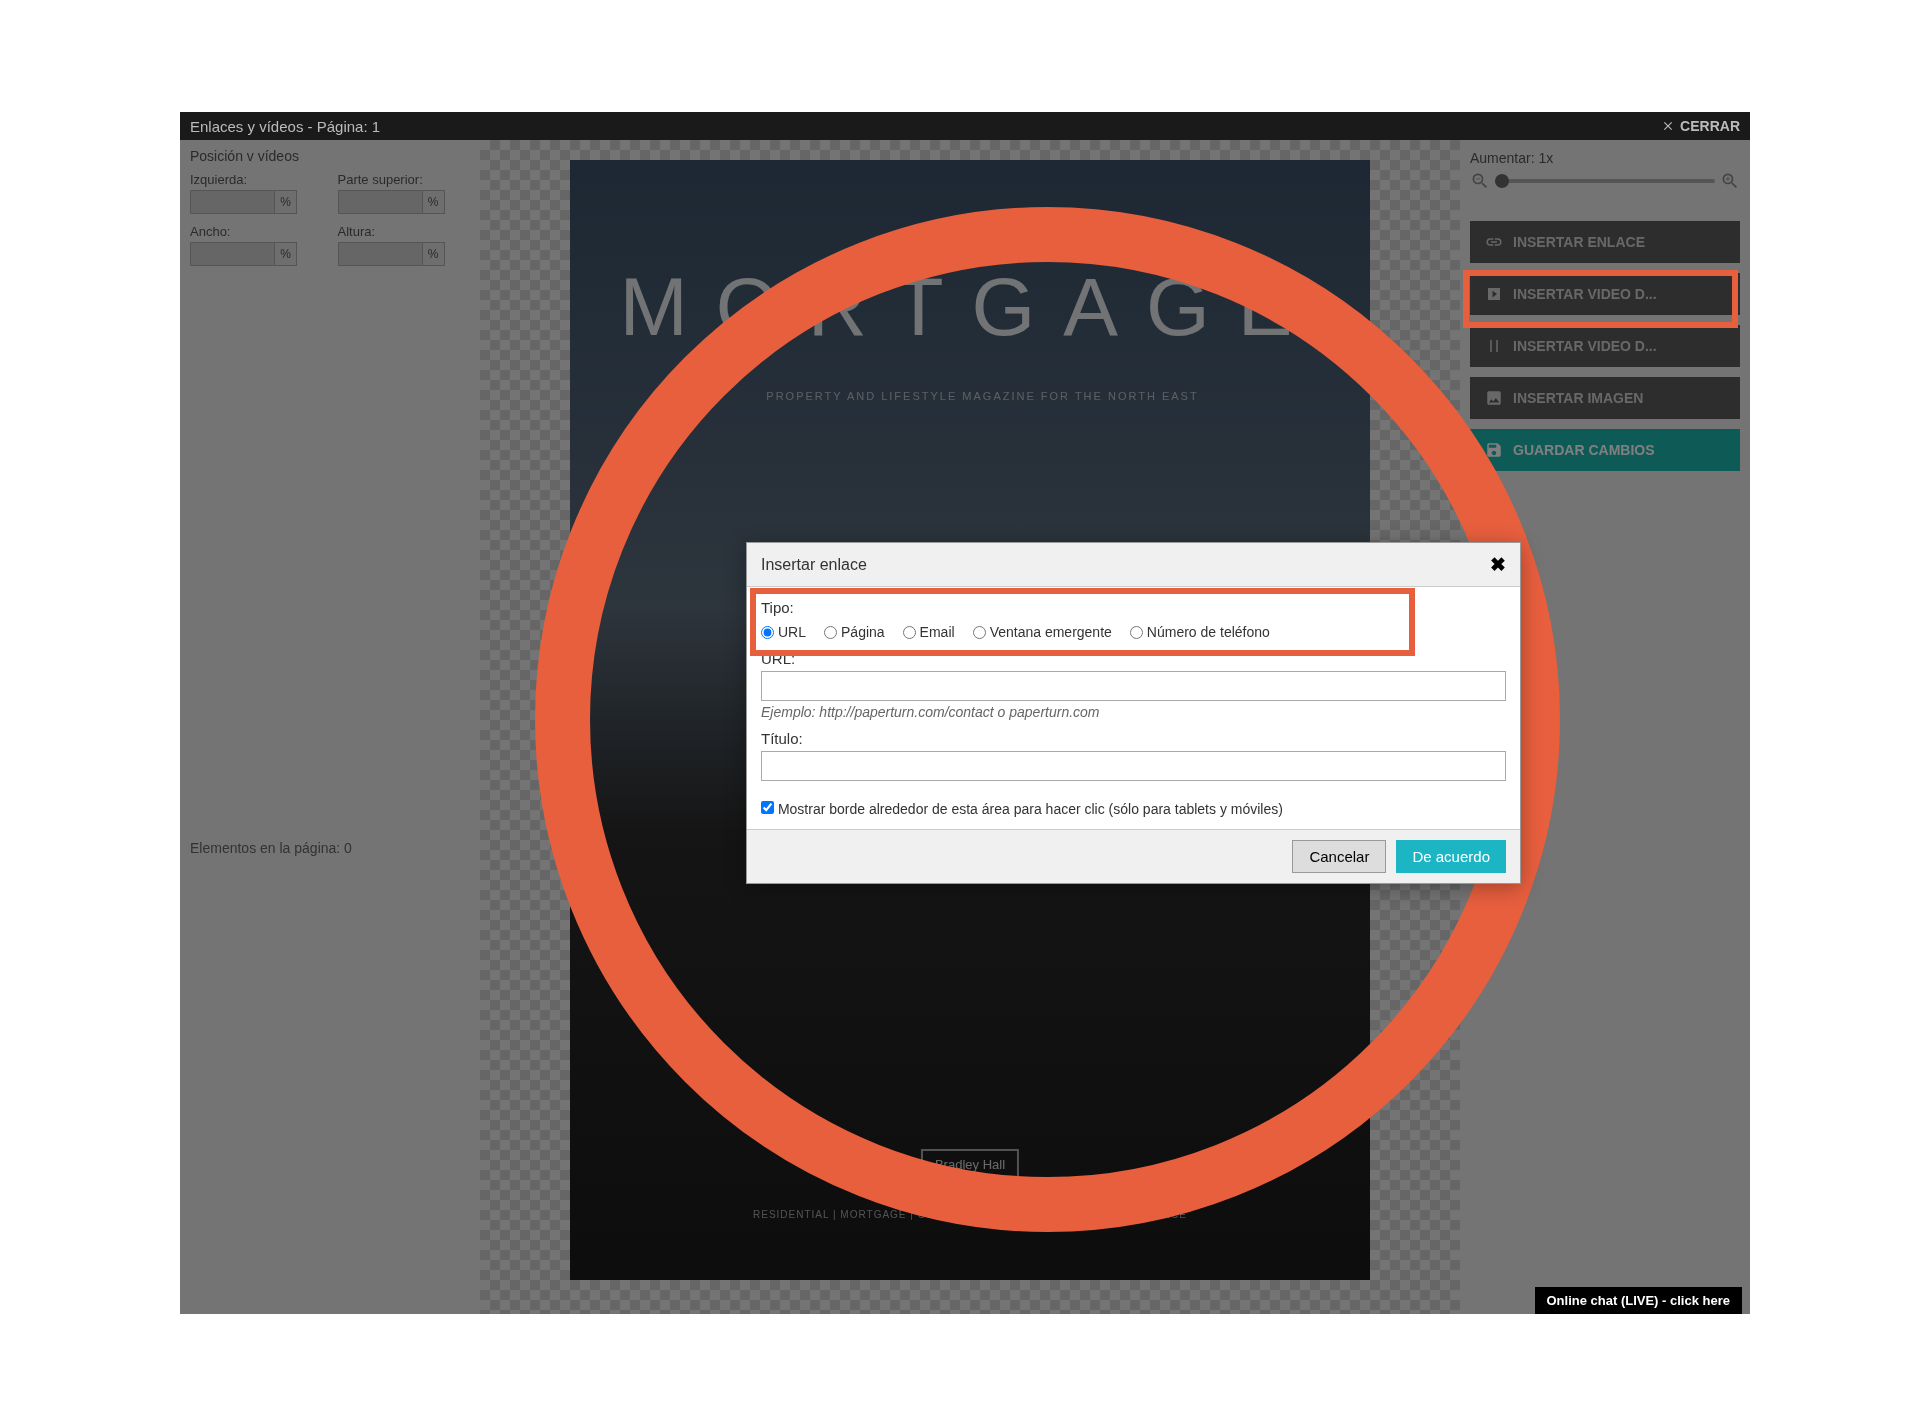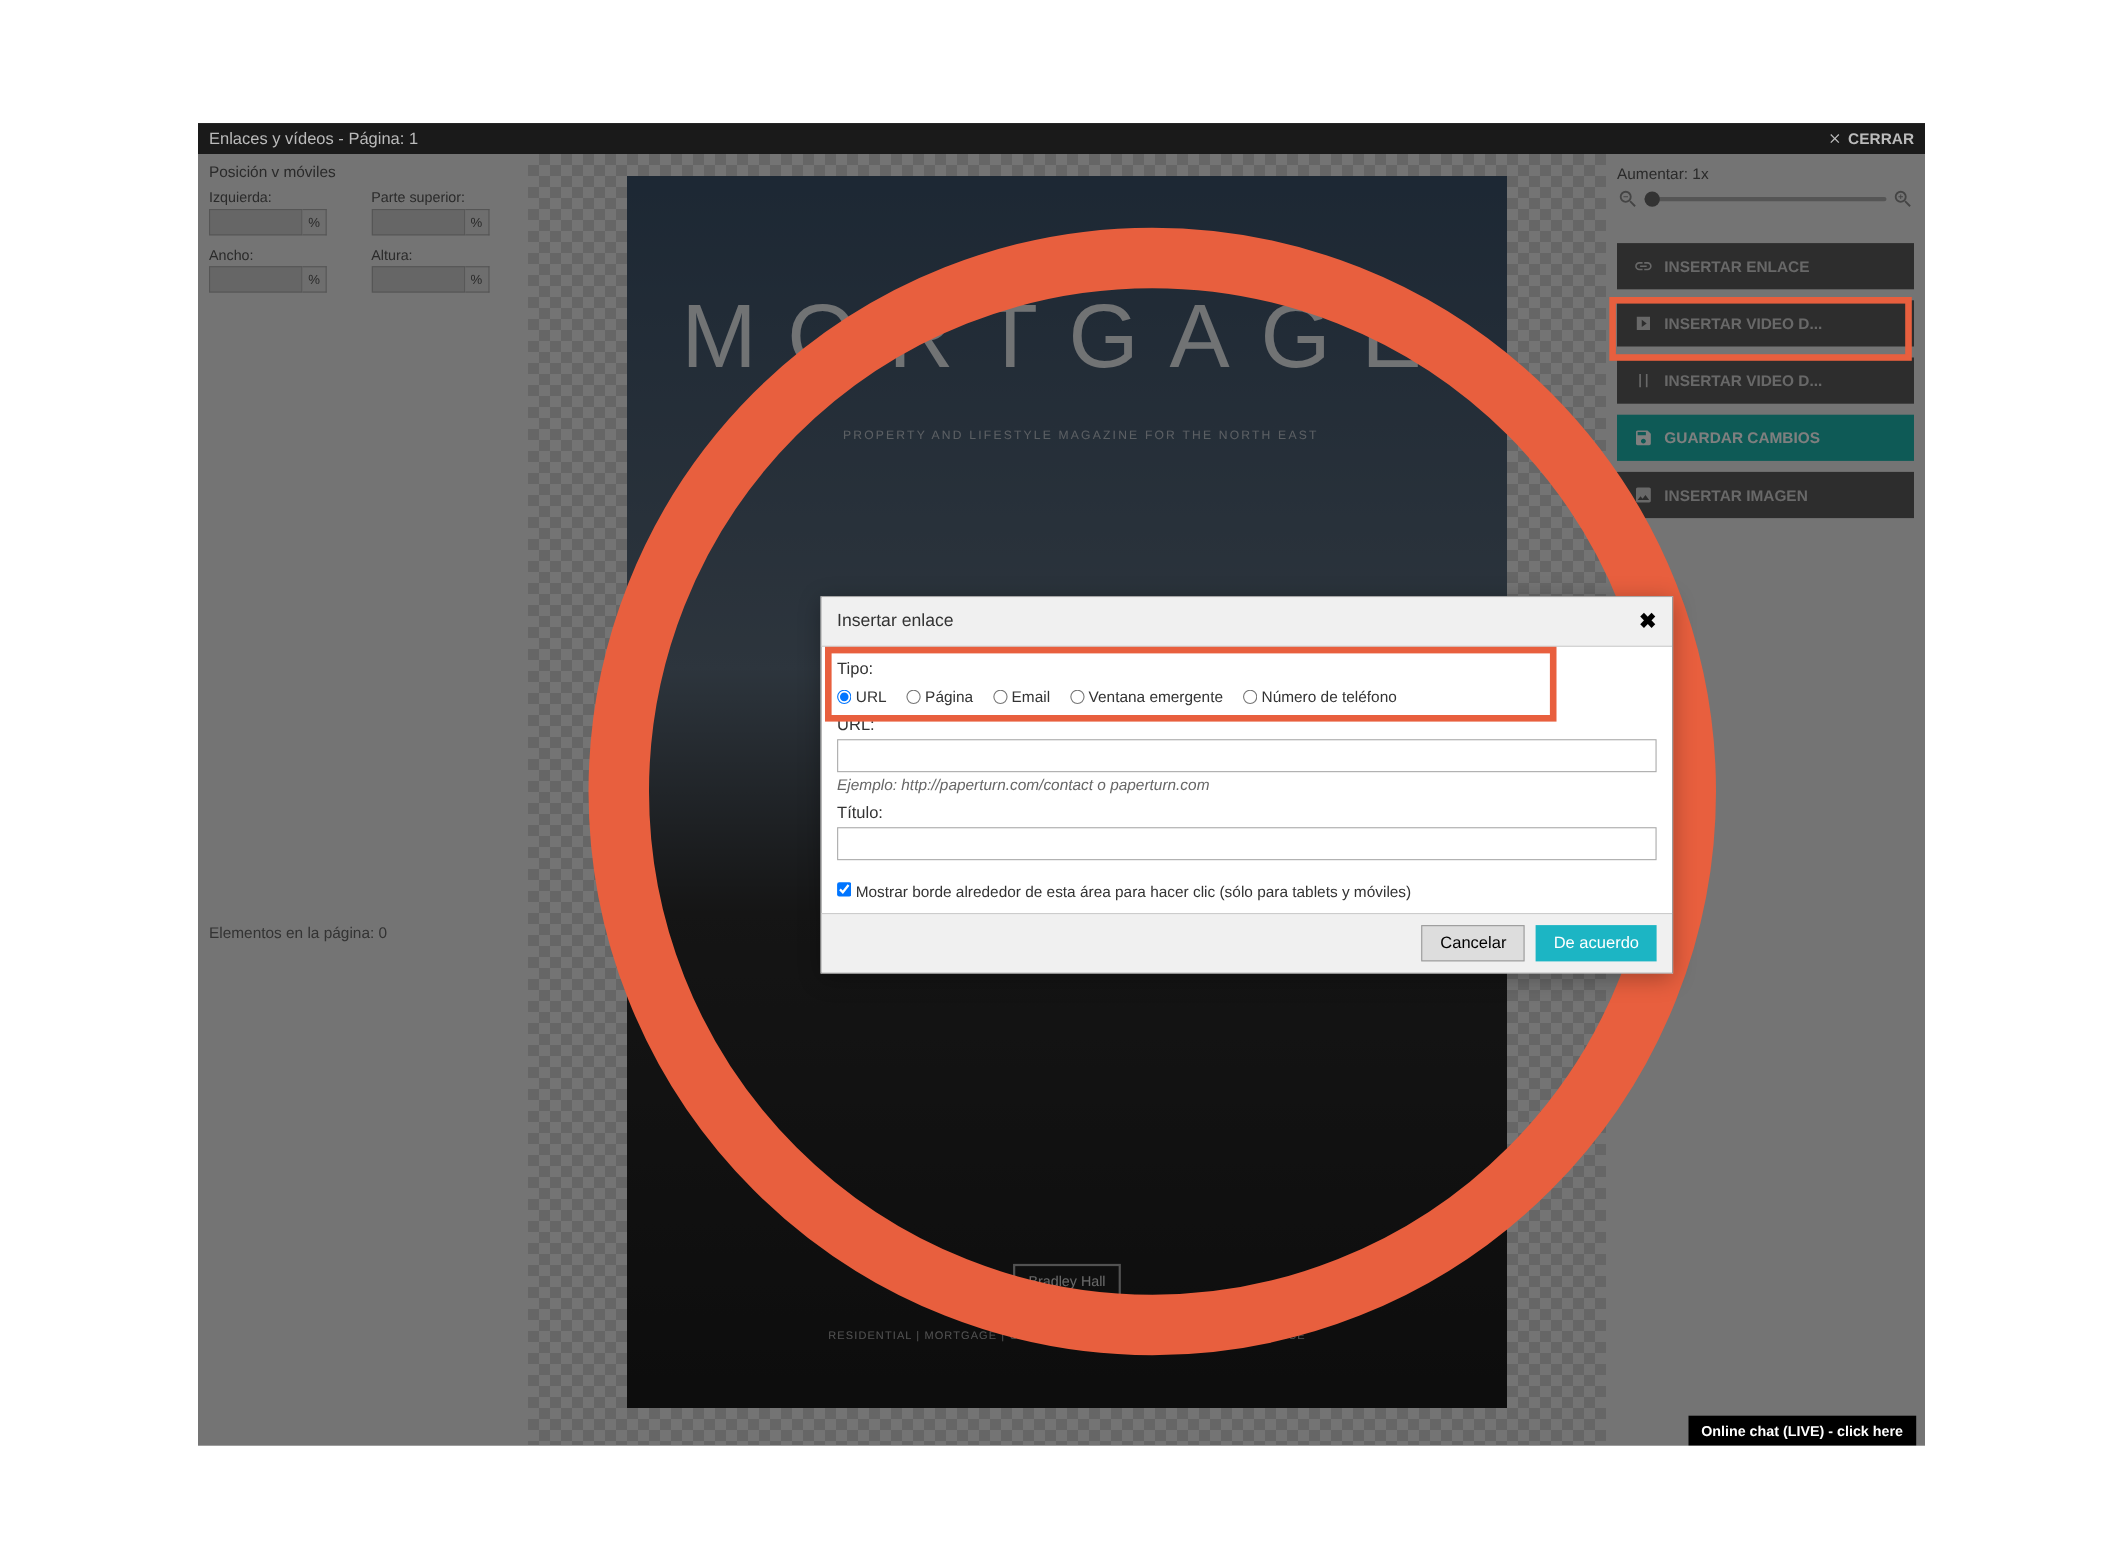--- a/index.html
+++ b/index.html
@@ -354,21 +354,21 @@
     <div class="close-header">
       <svg width="14" height="14" viewBox="0 0 24 24" fill="#bbb">
           <path d="M19 6.41L17.59 5 12 10.59 6.41 5 5 6.41 10.59 12 5 17.59 6.41 19 12 13.41 17.59 19 19 17.59 13.41 12z"></path>
         </svg>
       <span>CERRAR</span>
     </div>
   </div>
 
   <div class="main-area">
     <div class="left-panel">
-      <div class="panel-section-title">Posición v móviles</div>
+      <div class="panel-section-title">Posición v vídeos</div>
       <div class="pos-grid">
         <div class="pos-field">
           <label>Izquierda:</label>
           <div class="pos-input-wrap">
             <input class="pos-input" style="">
             <div class="pos-pct">%</div>
           </div>
         </div>
         <div class="pos-field">
           <label>Parte superior:</label>
@@ -428,31 +428,31 @@
             <path d="M10 16.5l6-4.5-6-4.5v9zM4 4h16v16H4z"></path>
           </svg>
         <span>INSERTAR VIDEO D...</span>
       </div>
       <div class="action-btn">
         <svg viewBox="0 0 24 24">
             <path d="M7 4h2v16H7zM15 4h2v16h-2z"></path>
           </svg>
         <span>INSERTAR VIDEO D...</span>
       </div>
+      <div class="action-btn">
+        <svg viewBox="0 0 24 24">
+            <path d="M21 19V5c0-1.1-.9-2-2-2H5c-1.1 0-2 .9-2 2v14c0 1.1.9 2 2 2h14c1.1 0 2-.9 2-2zM8.5 13.5l2.5 3.01L14.5 12l4.5 6H5l3.5-4.5z"></path>
+          </svg>
+        <span>INSERTAR IMAGEN</span>
+      </div>
       <div class="action-btn save">
         <svg viewBox="0 0 24 24">
             <path d="M17 3H5c-1.1 0-2 .9-2 2v14c0 1.1.9 2 2 2h14c1.1 0 2-.9 2-2V7l-4-4zm-5 16c-1.66 0-3-1.34-3-3s1.34-3 3-3 3 1.34 3 3-1.34 3-3 3zm3-10H5V5h10v4z"></path>
           </svg>
         <span>GUARDAR CAMBIOS</span>
-      </div>
-      <div class="action-btn">
-        <svg viewBox="0 0 24 24">
-            <path d="M21 19V5c0-1.1-.9-2-2-2H5c-1.1 0-2 .9-2 2v14c0 1.1.9 2 2 2h14c1.1 0 2-.9 2-2zM8.5 13.5l2.5 3.01L14.5 12l4.5 6H5l3.5-4.5z"></path>
-          </svg>
-        <span>INSERTAR IMAGEN</span>
       </div>
     </div>
 
     <div class="overlay-dim"></div>
     <div class="highlight-rect-btn"></div>
   </div>
 
   <div class="highlight-circle"></div>
   <div class="highlight-rect-tipo"></div>
 

